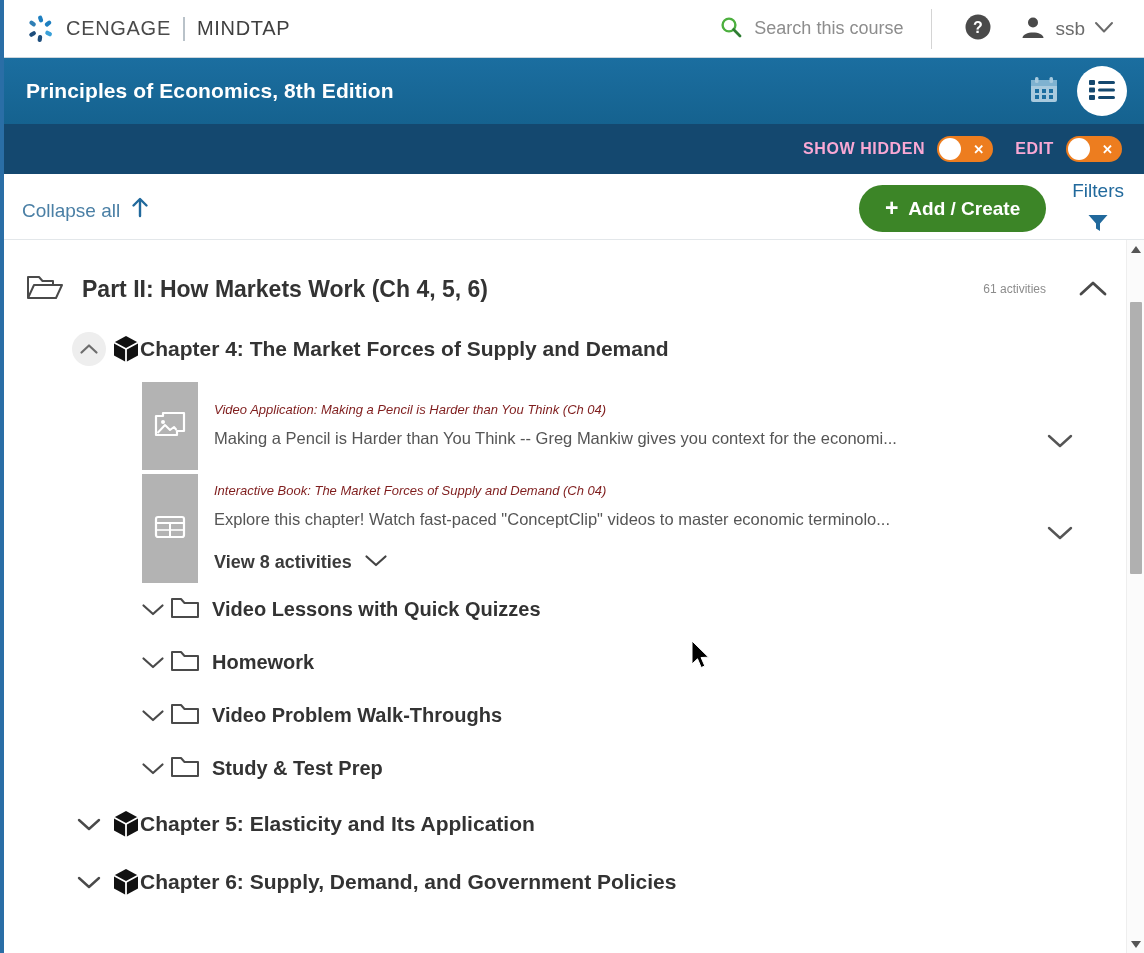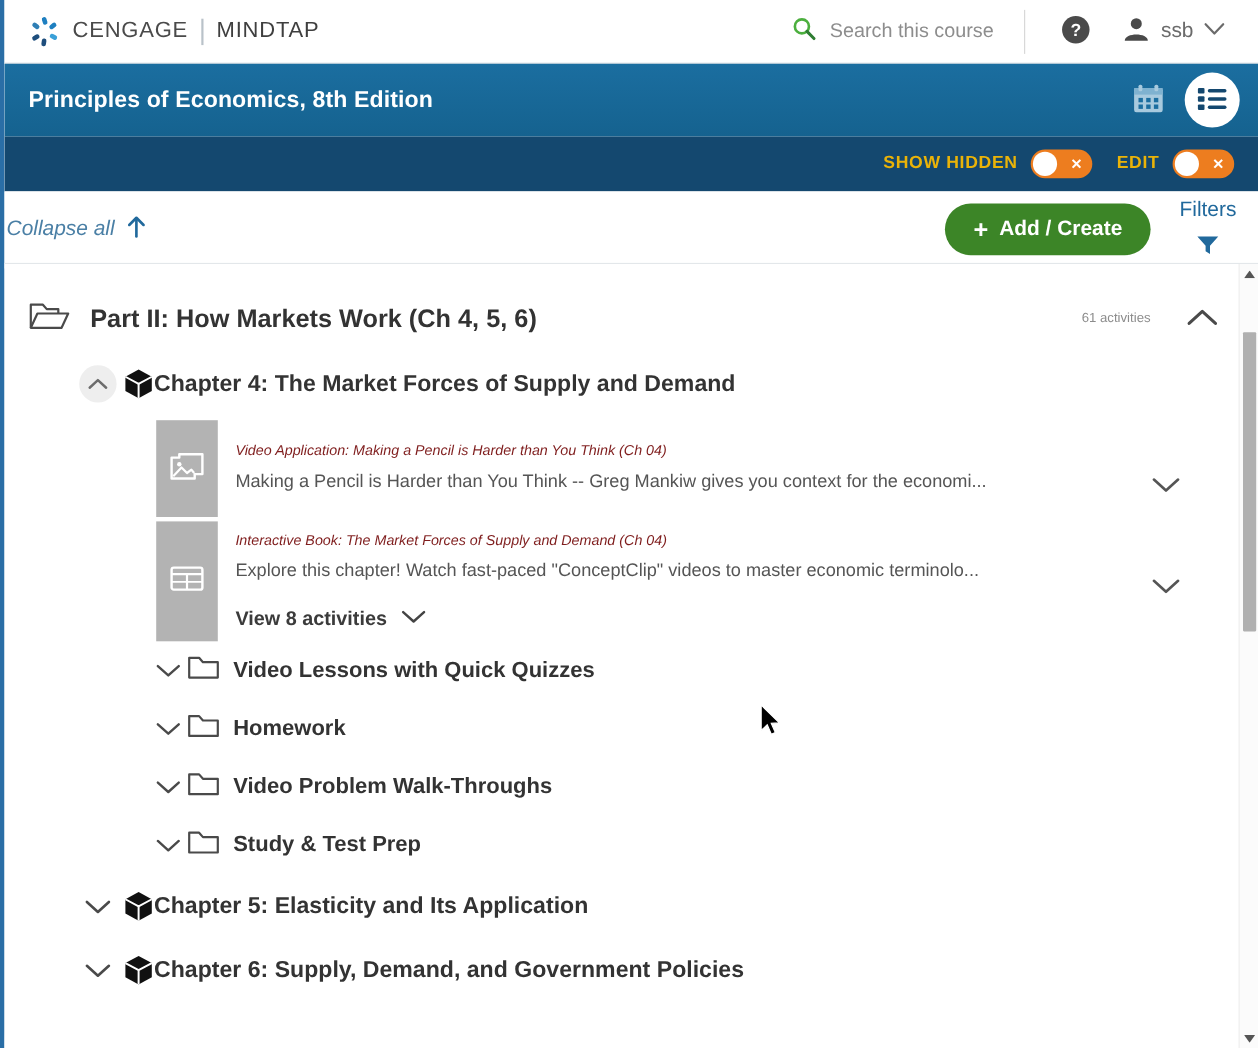--- a/index.html
+++ b/index.html
@@ -88,21 +88,21 @@
 
   
   .togglebar {
     height: 50px;
     background: #14486f;
     display: flex; align-items: center; justify-content: flex-end;
     gap: 22px; padding-right: 22px;
   }
   .toggle-group { display: flex; align-items: center; gap: 12px; cursor: pointer; }
   .toggle-label {
-    color: #eab308; font-size: 16px; font-weight: bold;
+    color: #f9a8d4; font-size: 16px; font-weight: bold;
     letter-spacing: .6px;
   }
   .switch {
     width: 56px; height: 26px; border-radius: 13px;
     background: #ed7d1f; position: relative; display:flex;
     align-items:center; justify-content: flex-end;
   }
   .switch .knob {
     position: absolute; left: 2px; top: 2px;
     width: 22px; height: 22px; border-radius: 50%;
@@ -114,22 +114,22 @@
   }
 
   
   .toolbar {
     height: 70px; background: #ffffff;
     display: flex; align-items: center;
     border-bottom: 1px solid #d8dde1;
     position: relative;
   }
   .collapse-all {
-    display: flex; align-items: center; gap: 11px;
-    margin-left: 2px; cursor: pointer; font-style: italic;
+    display: flex; align-items: flex-end; gap: 11px;
+    margin-left: 18px; cursor: pointer;
   }
   .collapse-all-text { font-size: 19px; color: #4a7fa5; }
   .toolbar-right {
     margin-left: auto; display: flex; align-items: center;
     gap: 26px; padding-right: 20px;
   }
   .add-create {
     background: #3c8527;
     border: none; border-radius: 24px;
     height: 47px; padding: 0 26px;

